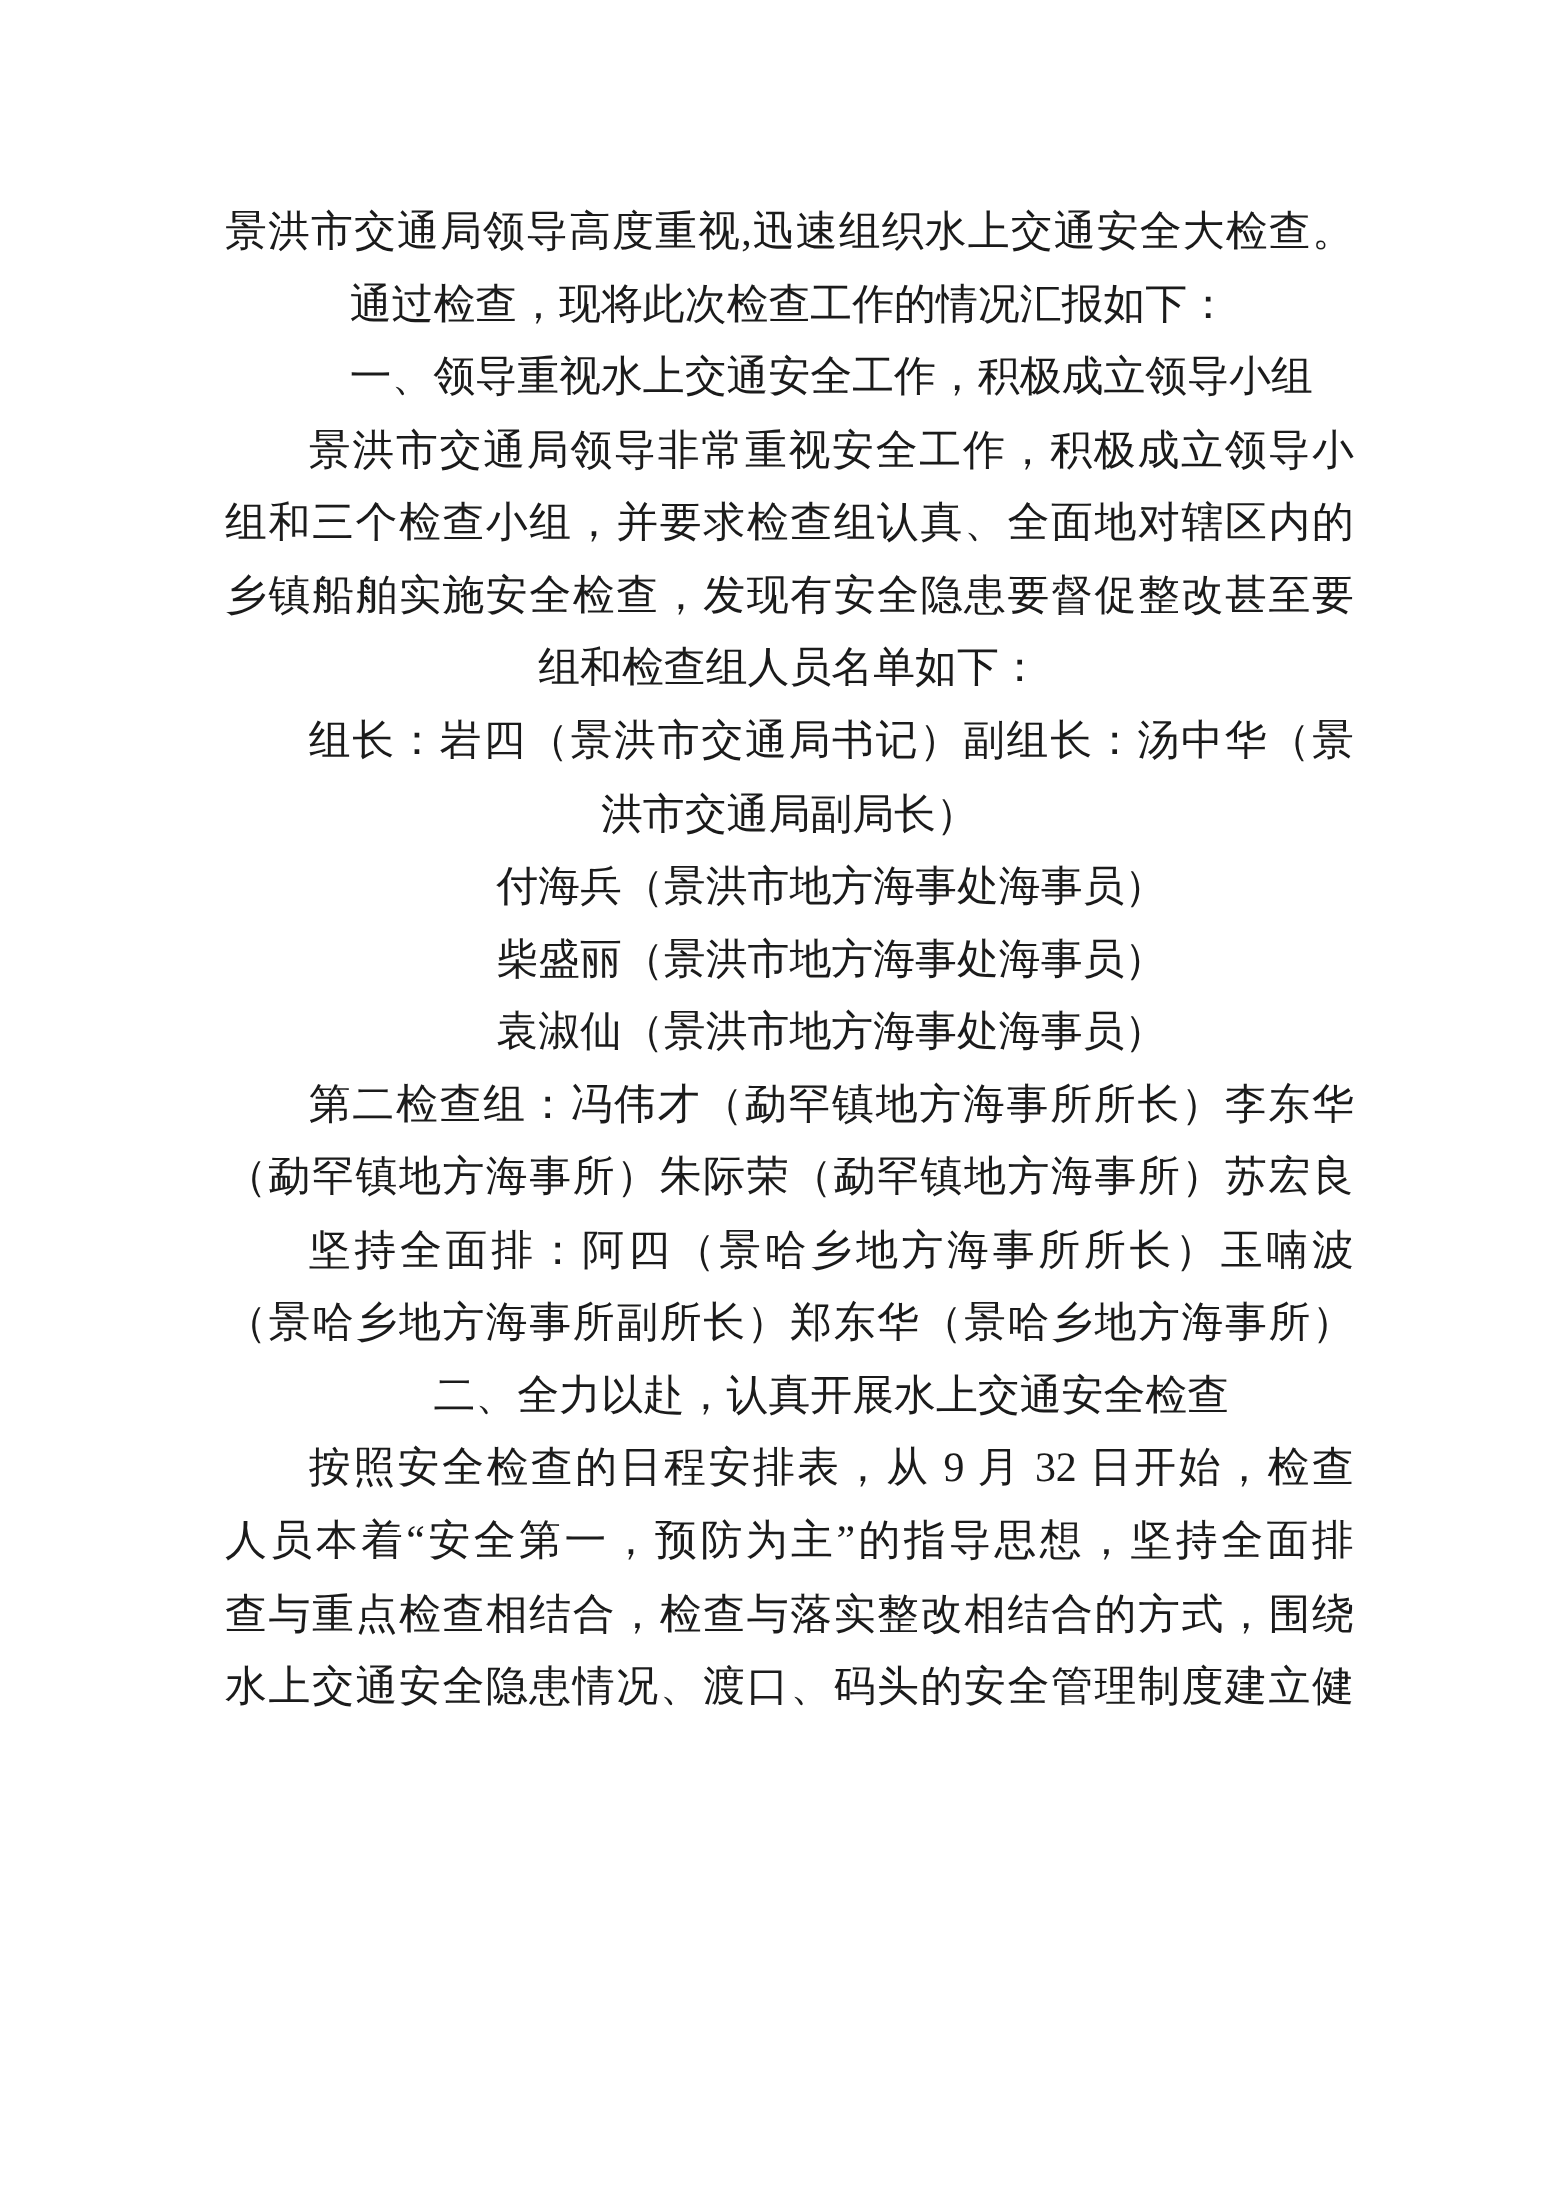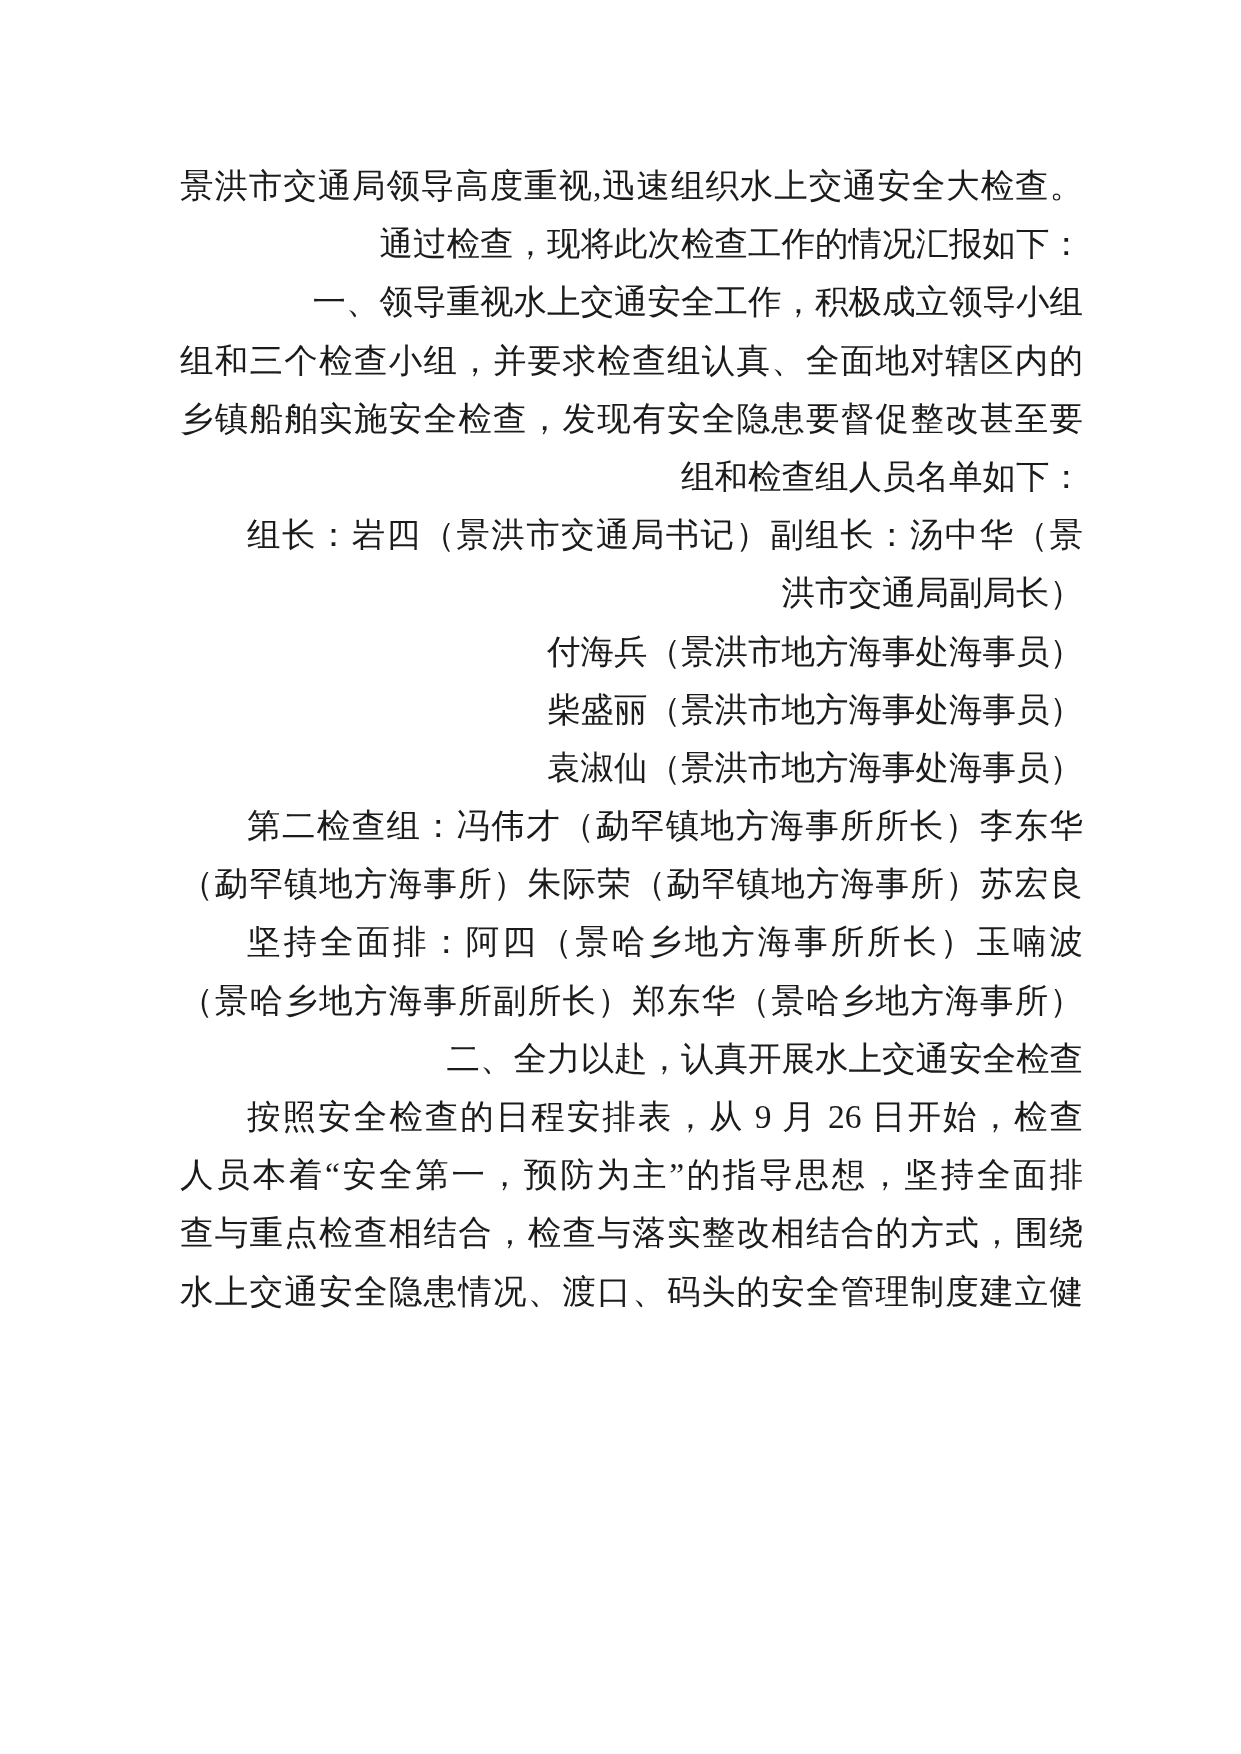--- a/index.html
+++ b/index.html
@@ -21,50 +21,51 @@
     width: 903px;
     font-family: "Liberation Serif", "DejaVu Serif", serif;
     font-size: 33.5px;
     font-weight: 400;
     color: #1b1b1b;
     letter-spacing: 0;
   }
   .line {
     height: 58.2px;
     line-height: 58.2px;
-    text-align: right;
+    text-align: center;
   }
   .line.indent {
     padding-left: 67px;
   }
   .line.fill {
     text-align: justify;
     text-align-last: justify;
     text-justify: inter-character;
   }
 </style>
 </head>
 <body>
 
 <div class="page" style="background: rgb(255, 255, 255);">
   <div class="doc-body" style="color: rgb(27, 27, 27);">
       <div class="line fill">景洪市交通局领导高度重视,迅速组织水上交通安全大检查。</div>
       <div class="line">通过检查，现将此次检查工作的情况汇报如下：</div>
       <div class="line indent">一、领导重视水上交通安全工作，积极成立领导小组</div>
+      <div class="line indent fill">景洪市交通局领导非常重视安全工作，积极成立领导小</div>
       <div class="line fill">组和三个检查小组，并要求检查组认真、全面地对辖区内的</div>
       <div class="line fill">乡镇船舶实施安全检查，发现有安全隐患要督促整改甚至要</div>
       <div class="line">组和检查组人员名单如下：</div>
       <div class="line indent fill">组长：岩四（景洪市交通局书记）副组长：汤中华（景</div>
       <div class="line">洪市交通局副局长）</div>
       <div class="line indent">付海兵（景洪市地方海事处海事员）</div>
       <div class="line indent">柴盛丽（景洪市地方海事处海事员）</div>
       <div class="line indent">袁淑仙（景洪市地方海事处海事员）</div>
       <div class="line indent fill">第二检查组：冯伟才（勐罕镇地方海事所所长）李东华</div>
       <div class="line fill">（勐罕镇地方海事所）朱际荣（勐罕镇地方海事所）苏宏良</div>
       <div class="line indent fill">坚持全面排：阿四（景哈乡地方海事所所长）玉喃波</div>
       <div class="line fill">（景哈乡地方海事所副所长）郑东华（景哈乡地方海事所）</div>
       <div class="line indent">二、全力以赴，认真开展水上交通安全检查</div>
-      <div class="line indent fill">按照安全检查的日程安排表，从 9 月 26 日开始，检查</div>
+      <div class="line indent fill">按照安全检查的日程安排表，从 9 月 32 日开始，检查</div>
       <div class="line fill">人员本着“安全第一，预防为主”的指导思想，坚持全面排</div>
       <div class="line fill">查与重点检查相结合，检查与落实整改相结合的方式，围绕</div>
       <div class="line fill">水上交通安全隐患情况、渡口、码头的安全管理制度建立健</div>
     </div>
 </div>
 
 </body></html>

